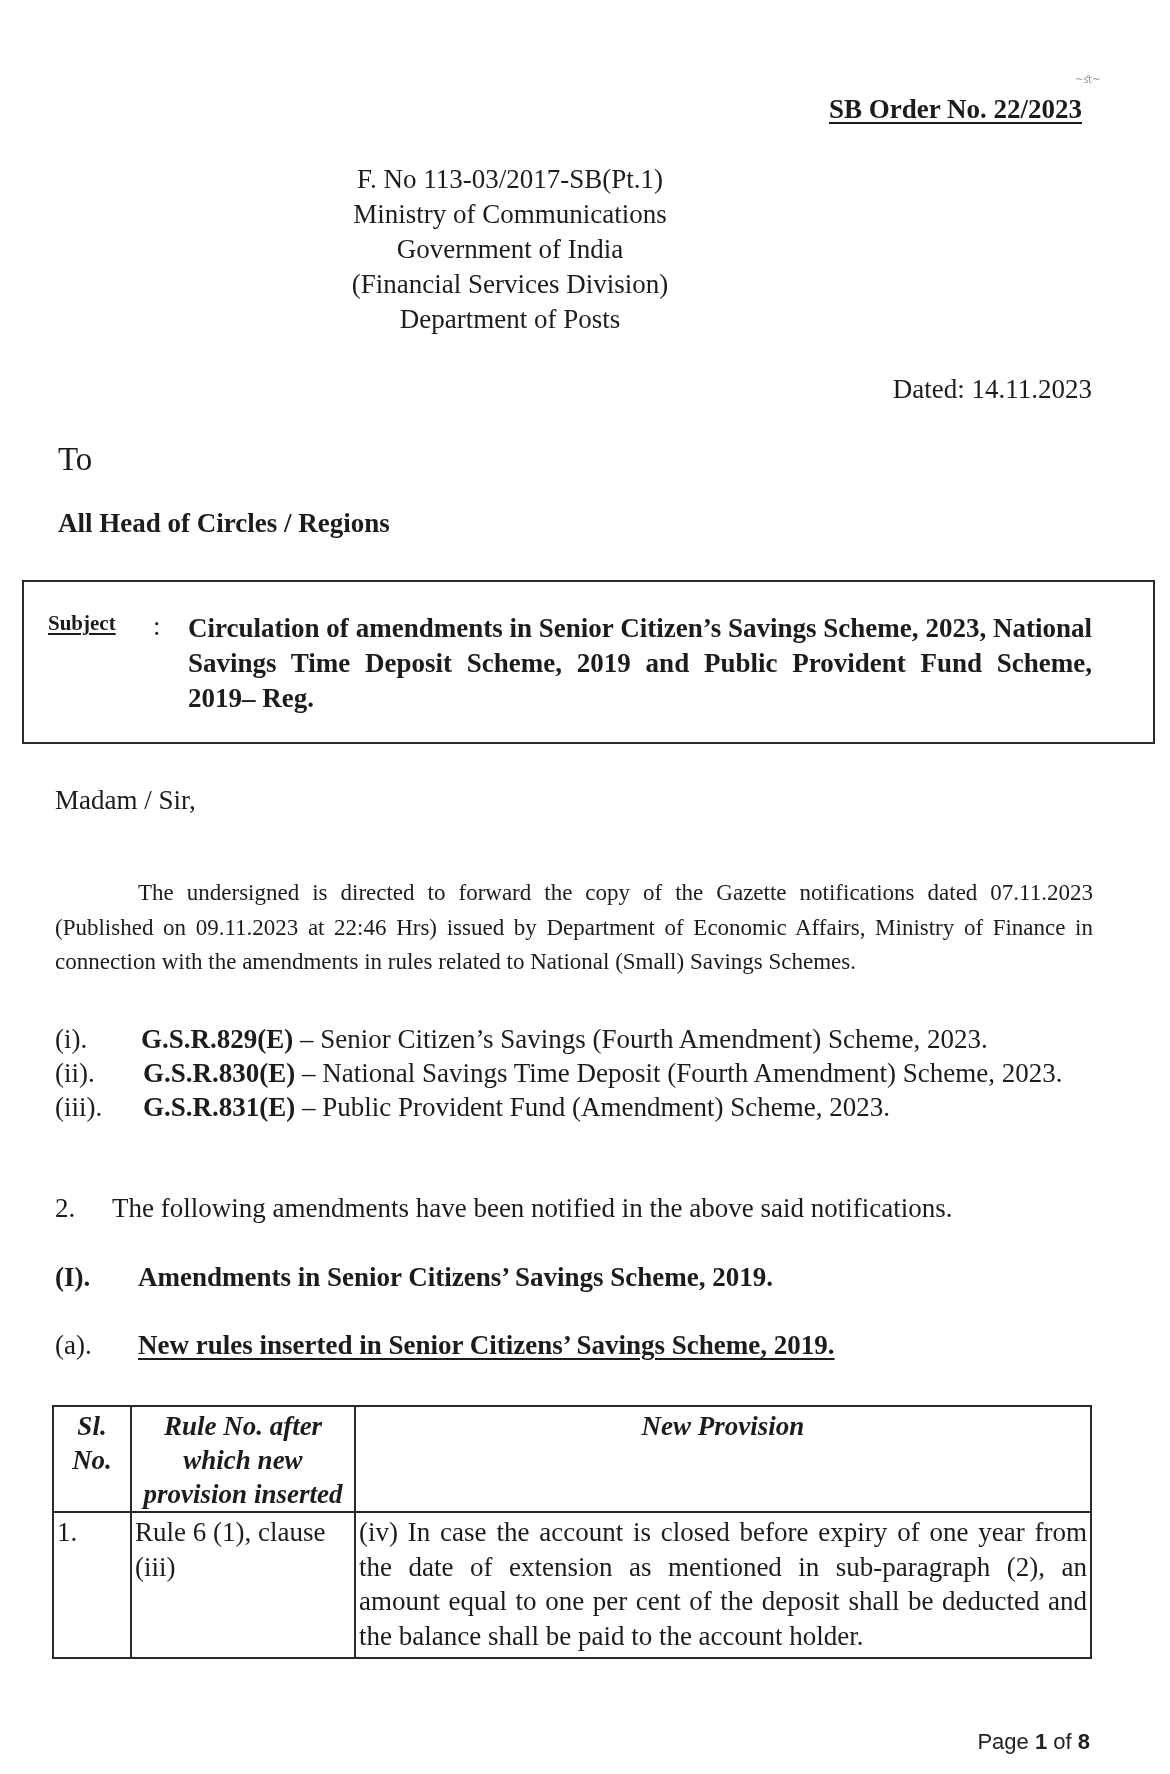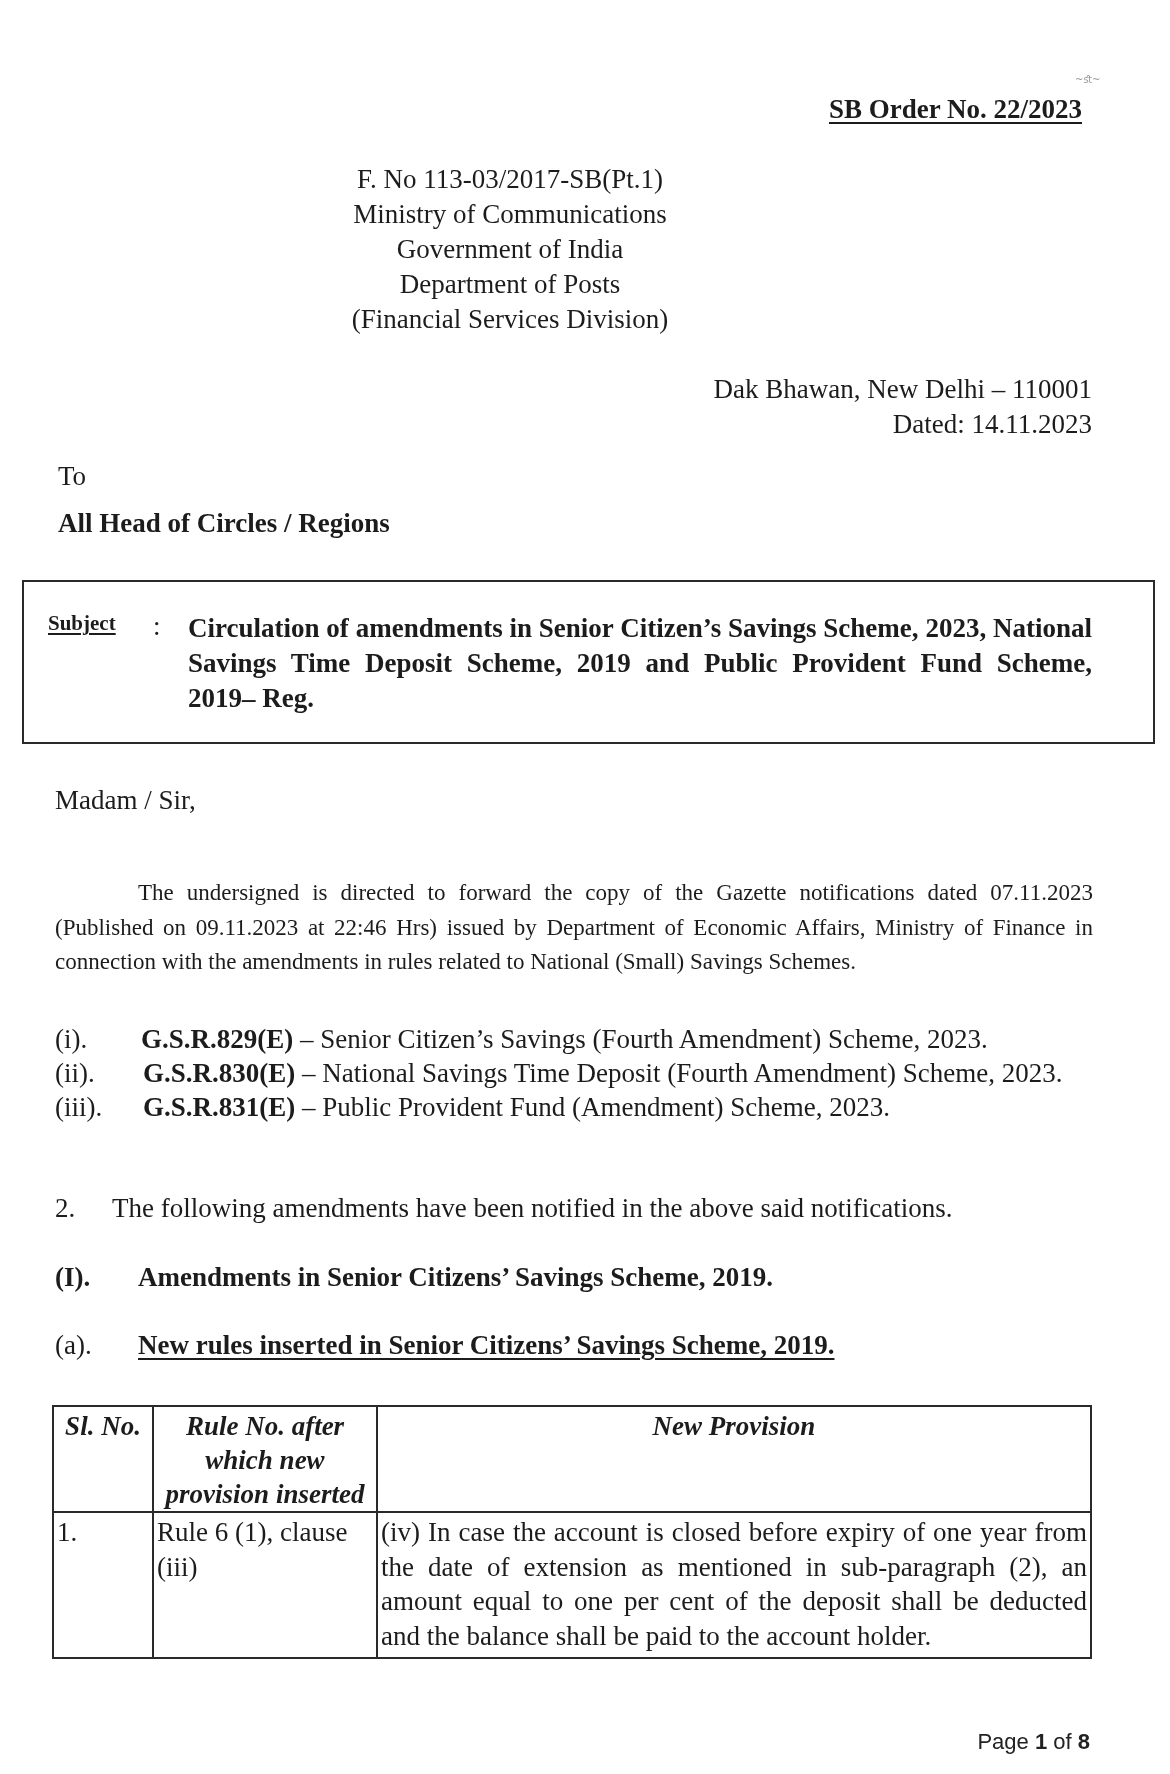--- a/index.html
+++ b/index.html
@@ -21,21 +21,21 @@
     .letterhead {
       left: 300px; width: 420px; top: 162px;
       text-align: center; font-size: 27px; line-height: 35px;
     }
     .letterhead .bold { font-weight: normal; }
 
     .address {
       left: 560px; width: 532px; top: 372px;
       text-align: right; font-size: 27px; line-height: 35px;
     }
-    .to-label { left: 58px; top: 441px; font-size: 27px; margin-top: 20px; }
+    .to-label { left: 58px; top: 441px; font-size: 33px; }
     .recipients { left: 58px; top: 508px; font-size: 27px; font-weight: bold; }
 
     .subject-box {
       left: 22px; top: 580px; width: 1133px; height: 164px;
       border: 2px solid #2a2a2a;
     }
     .subject-label {
       left: 48px; top: 611px; font-size: 21px; font-weight: bold;
       text-decoration: underline; text-decoration-thickness: 2px; text-underline-offset: 3px;
     }
@@ -83,21 +83,21 @@
     }
     table.rules th, table.rules td {
       border: 2px solid #2a2a2a;
       vertical-align: top;
     }
     table.rules th {
       font-style: italic; font-weight: bold; text-align: center;
       line-height: 34px; padding: 2px 4px 0 4px;
     }
     table.rules td { line-height: 34.5px; padding: 2px 3px 4px 3px; }
-    .c1 { width: 100px; }
+    .c1 { width: 78px; }
     .c2 { width: 224px; }
     td.prov { text-align: justify; }
 
     .page-footer {
       left: 0; width: 1090px; top: 1729px; text-align: right;
       font-family: "Liberation Sans", "DejaVu Sans", sans-serif; font-size: 22px; color: #222;
     }
     .page-footer b { font-weight: bold; }
 
     .stamp-mark {
@@ -108,26 +108,25 @@
 <body>
 
 <div class="abs stamp-mark" style="left:1075px;top:74px;">~ﬆ~</div>
 
 <div class="abs order-no">SB Order No. 22/2023</div>
 
 <div class="abs letterhead">
   <div class="bold">F. No 113-03/2017-SB(Pt.1)</div>
   <div>Ministry of Communications</div>
   <div>Government of India</div>
+  <div class="bold">(Financial Services Division)</div>
   <div class="bold">Department of Posts</div>
-  <div class="bold">(Financial Services Division)</div>
 </div>
 
 <div class="abs address">
-  <div>Dak Bhawan, New Delhi – 110001</div>
   <div>Dated: 14.11.2023</div>
 </div>
 
 <div class="abs to-label">To</div>
 <div class="abs recipients">All Head of Circles / Regions</div>
 
 <div class="abs subject-box"></div>
 <div class="abs subject-label">Subject</div>
 <div class="abs subject-colon">:</div>
 <div class="abs subject-text">Circulation of amendments in Senior Citizen’s Savings Scheme, 2023, National Savings Time Deposit Scheme, 2019 and Public Provident Fund Scheme, 2019– Reg.</div>

